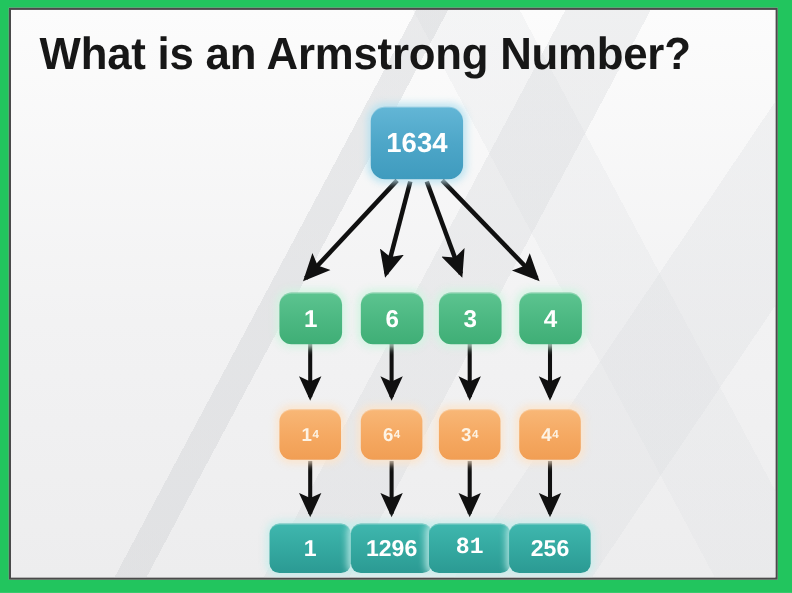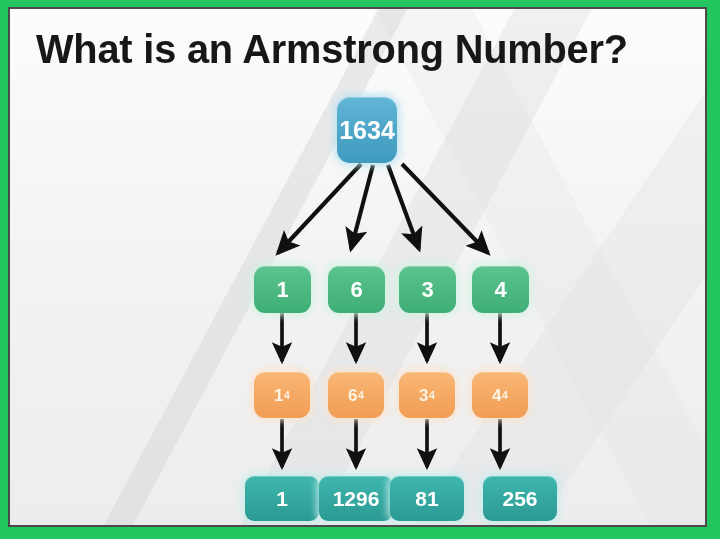--- a/index.html
+++ b/index.html
@@ -82,21 +82,21 @@
     font-weight: bold;
     line-height: 1;
     text-align: center;
     border-radius: 11px;
     z-index: 3;
   }
 
   .node .val { display: inline-block; }
 
   .node-root {
-    width: 60px;
+    width: 84px;
     height: 66px;
     border-radius: 13px;
     font-size: 25px;
     background: linear-gradient(180deg, #63b6d6 0%, #4da6c8 52%, #3f9bbe 100%);
     box-shadow: 0 0 7px 3px rgba(183,226,240,0.85), inset 0 1px 0 rgba(255,255,255,0.30);
   }
 
   .node-digit {
     width: 57px;
     height: 47px;
@@ -212,22 +212,22 @@
         <span class="val">4</span>
           <sup>4</sup>
       </div>
 
       <div class="node node-result" style="left:235px; top:467px;">
         <span class="val">1</span>
       </div>
       <div class="node node-result" style="left:309px; top:467px;justify-content:center;">
         <span class="val">1296</span>
       </div>
-      <div class="node node-result" style="left:380px; top:467px;">
+      <div class="node node-result" style="left:380px; top:467px;font-family:Liberation Mono, monospace;">
         <span class="val">81</span>
       </div>
-      <div class="node node-result" style="left:453px; top:467px;margin-left:20px;">
+      <div class="node node-result" style="left:453px; top:467px;">
         <span class="val">256</span>
       </div>
 
     </div>
   </div>
 </div>
 
 </body></html>

